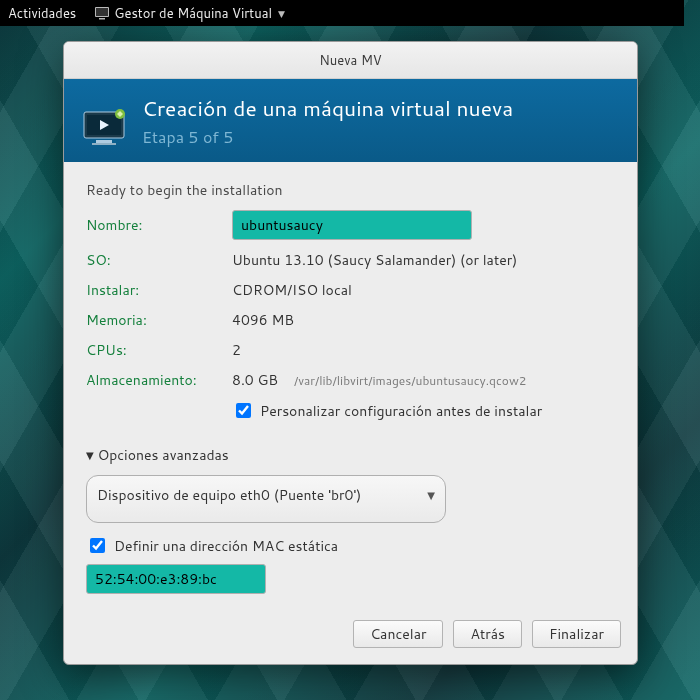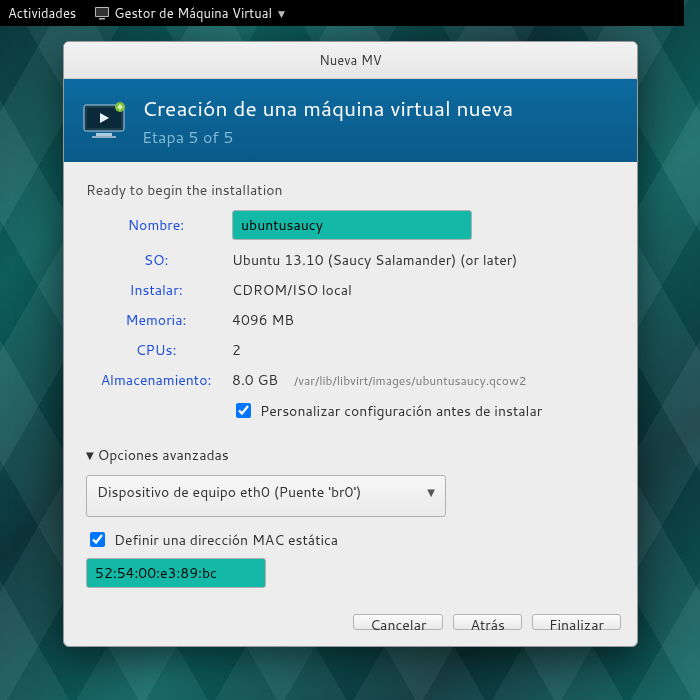--- a/index.html
+++ b/index.html
@@ -10,43 +10,43 @@
     background:
       repeating-linear-gradient(60deg,rgba(255,255,255,0.05) 0 60px,rgba(0,0,0,0.05) 60px 120px),
       repeating-linear-gradient(-60deg,rgba(255,255,255,0.05) 0 60px,rgba(0,0,0,0.05) 60px 120px);
     pointer-events:none}
   .topbar{position:absolute;top:0;left:0;right:16px;height:26px;background:#000;color:#eee;display:flex;align-items:center;font-size:13px;padding:0 8px;z-index:10}
   .topbar .item{margin-right:18px;display:flex;align-items:center;gap:4px}
   .topbar .appicon{width:16px;height:16px;display:inline-block}
   .topbar .chev{font-size:9px;margin-left:2px;opacity:.8}
   .dialog{position:absolute;left:63px;top:41px;width:573px;background:#ededed;border:1px solid #9a9a9a;border-radius:6px;box-shadow:0 10px 40px rgba(0,0,0,.55);z-index:20;overflow:hidden}
   .titlebar{height:36px;display:flex;align-items:center;justify-content:center;color:#3b3b3b;font-size:13px;border-bottom:1px solid #d0d0d0;background:linear-gradient(#f2f2f2,#e6e6e6)}
-  .banner{background:#0a5e8e;background:linear-gradient(#0d6aa0,#0a5a88);color:#fff;padding:14px 18px;display:flex;gap:16px;align-items:center}
+  .banner{background:#0a5e8e;background:linear-gradient(#0d6aa0,#0a5a88);color:#fff;padding:14px 18px;display:flex;gap:16px;align-items:flex-end}
   .banner .monitor{width:44px;height:40px;display:flex;align-items:center;justify-content:center}
   .banner h1{margin:0;font-size:21px;font-weight:400;color:#fff}
   .banner .step{color:#7fb7d4;font-size:16px;margin-top:2px}
   .body{padding:18px 22px 16px 22px}
   .ready{color:#4a4a4a;margin-bottom:10px}
   .grid{display:grid;grid-template-columns:140px 1fr;row-gap:10px;column-gap:6px;align-items:center}
-  .lbl{color:#1d4ed8;text-align:center}
+  .lbl{color:#15803d;text-align:left}
   input[type=text]{height:30px;box-sizing:border-box;border:1px solid #b0b0b0;border-radius:3px;padding:0 8px;font:inherit;background:#14b8a6}
   .name-input{width:240px}
   .val{color:#333}
   .stor-path{color:#7a7a7a;font-size:12px;margin-left:12px}
   .chk{display:flex;align-items:flex-end;gap:6px;color:#333}
   .chk input{width:15px;height:15px}
   .adv{margin-top:24px}
   .adv-hdr{display:flex;align-items:center;gap:4px;color:#333;font-size:14px;margin-bottom:10px;cursor:pointer}
   .adv-hdr .tri{font-size:10px}
-  .combo{position:relative;width:360px;height:42px;border:1px solid #b0b0b0;border-radius:3px;background:linear-gradient(#f7f7f7,#eaeaea);display:flex;align-items:center;padding:0 34px 8px 10px;box-sizing:border-box;color:#333;cursor:pointer}
+  .combo{position:relative;width:360px;height:48px;border:1px solid #b0b0b0;border-radius:12px;background:linear-gradient(#f7f7f7,#eaeaea);display:flex;align-items:center;padding:0 34px 8px 10px;box-sizing:border-box;color:#333;cursor:pointer}
   .combo .cd{position:absolute;right:10px;font-size:10px;color:#555}
   .mac-row{margin-top:12px}
   .mac-input{width:180px;margin-top:8px}
   .footer{display:flex;justify-content:flex-end;gap:10px;padding:10px 16px 16px 16px}
-  .btn{height:16px;padding:0 16px;border:1px solid #b3b3b3;border-radius:3px;background:linear-gradient(#fbfbfb,#e9e9e9);color:#333;font:inherit;cursor:pointer}
+  .btn{height:28px;padding:0 16px;border:1px solid #b3b3b3;border-radius:3px;background:linear-gradient(#fbfbfb,#e9e9e9);color:#333;font:inherit;cursor:pointer}
 </style>
 </head>
 <body>
 
 <div class="desktop">
 
   <div class="topbar">
     <div class="item">
       <span>Actividades</span>
     </div>

